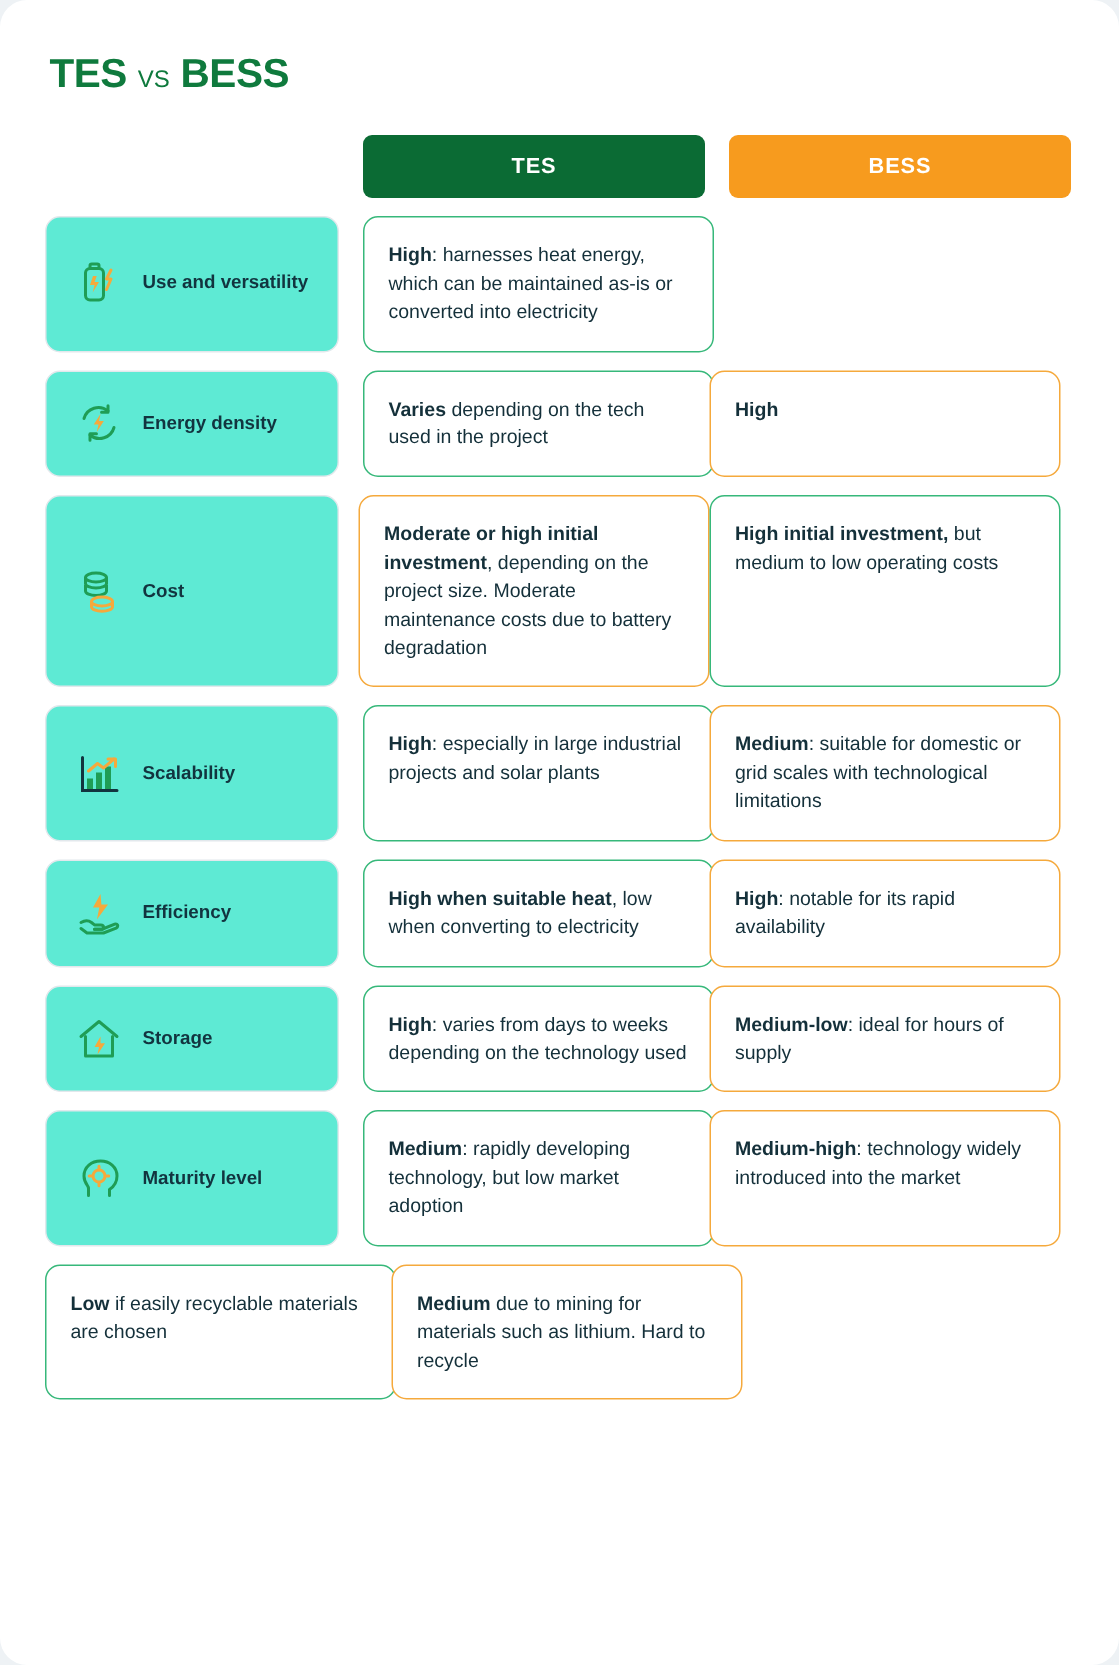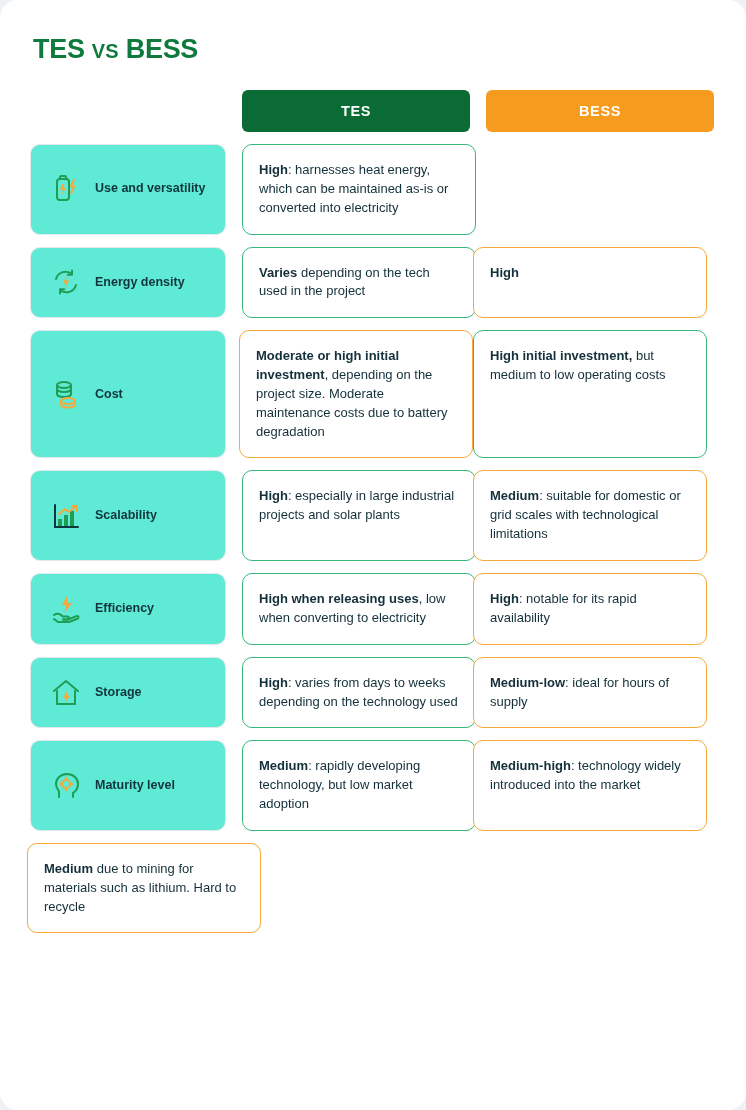--- a/index.html
+++ b/index.html
@@ -20,22 +20,22 @@
   .title {
     position: absolute;
     left: 33px;
     top: 34px;
     font-size: 27px;
     font-weight: bold;
     color: #0f7a3d;
     letter-spacing: -0.3px;
   }
   .title .vs {
-    font-size: 20px;
-    font-weight: bold;
+    font-size: 16px;
+    font-weight: normal;
     color: #0f7a3d;
     letter-spacing: 0;
   }
   .grid {
     position: absolute;
     left: 30px;
     top: 90px;
     width: 686px;
   }
   .head-row {
@@ -195,21 +195,21 @@
           <div class="label-cell">
             <span class="label-icon">
               <svg width="34" height="34" viewBox="0 0 34 34" fill="none">
     <path d="M18 4l-5 9h4.2L15.6 21 23 11h-4.4L18 4z" fill="#f5a93c"></path>
     <path d="M5 23c2.5-1.5 5-1.5 7 0l2 1.6h4.2c1.2 0 1.8.6 1.8 1.5s-.7 1.4-1.8 1.4H14" stroke="#1f9d55" stroke-width="2" stroke-linecap="round" stroke-linejoin="round"></path>
     <path d="M14 27.5h5l8.5-3.4c1.1-.4 2 .2 2 1.1 0 .7-.4 1.2-1.1 1.6L20 30H9l-4-3" stroke="#1f9d55" stroke-width="2" stroke-linecap="round" stroke-linejoin="round"></path>
   </svg>
             </span>
             <span class="label-text">Efficiency</span>
           </div>
-          <div class="cell cell-tes"><b>High when releasing uses</b><span>, low when converting to electricity</span></div>
+          <div class="cell cell-tes"><b>High when suitable heat</b><span>, low when converting to electricity</span></div>
           <div class="cell cell-bess"><b>High</b><span>: notable for its rapid availability</span></div>
         </div>
         <div class="row">
           <div class="label-cell">
             <span class="label-icon">
               <svg width="34" height="34" viewBox="0 0 34 34" fill="none">
     <path d="M5 15L17 5l12 10" stroke="#1f9d55" stroke-width="2" stroke-linecap="round" stroke-linejoin="round"></path>
     <path d="M8 15v13h18V15" stroke="#1f9d55" stroke-width="2" stroke-linecap="round" stroke-linejoin="round"></path>
     <path d="M18 15l-4 7h3l-1 5 5-7.5h-3L18 15z" fill="#f5a93c"></path>
   </svg>
@@ -227,18 +227,19 @@
     <circle cx="17" cy="15" r="4" stroke="#f5a93c" stroke-width="2"></circle>
     <path d="M17 8.5v2.3M17 19.2v2.3M10.5 15h2.3M21.2 15h2.3" stroke="#f5a93c" stroke-width="2" stroke-linecap="round"></path>
   </svg>
             </span>
             <span class="label-text">Maturity level</span>
           </div>
           <div class="cell cell-tes"><b>Medium</b><span>: rapidly developing technology, but low market adoption</span></div>
           <div class="cell cell-bess"><b>Medium-high</b><span>: technology widely introduced into the market</span></div>
         </div>
         <div class="row">
+          <div class="cell cell-tes"><b>Low</b><span> if easily recyclable materials are chosen</span></div>
           <div class="cell cell-bess"><b>Medium</b><span> due to mining for materials such as lithium. Hard to recycle</span></div>
         </div>
       </div>
   </div>
 
 </div>
 
 </body></html>

